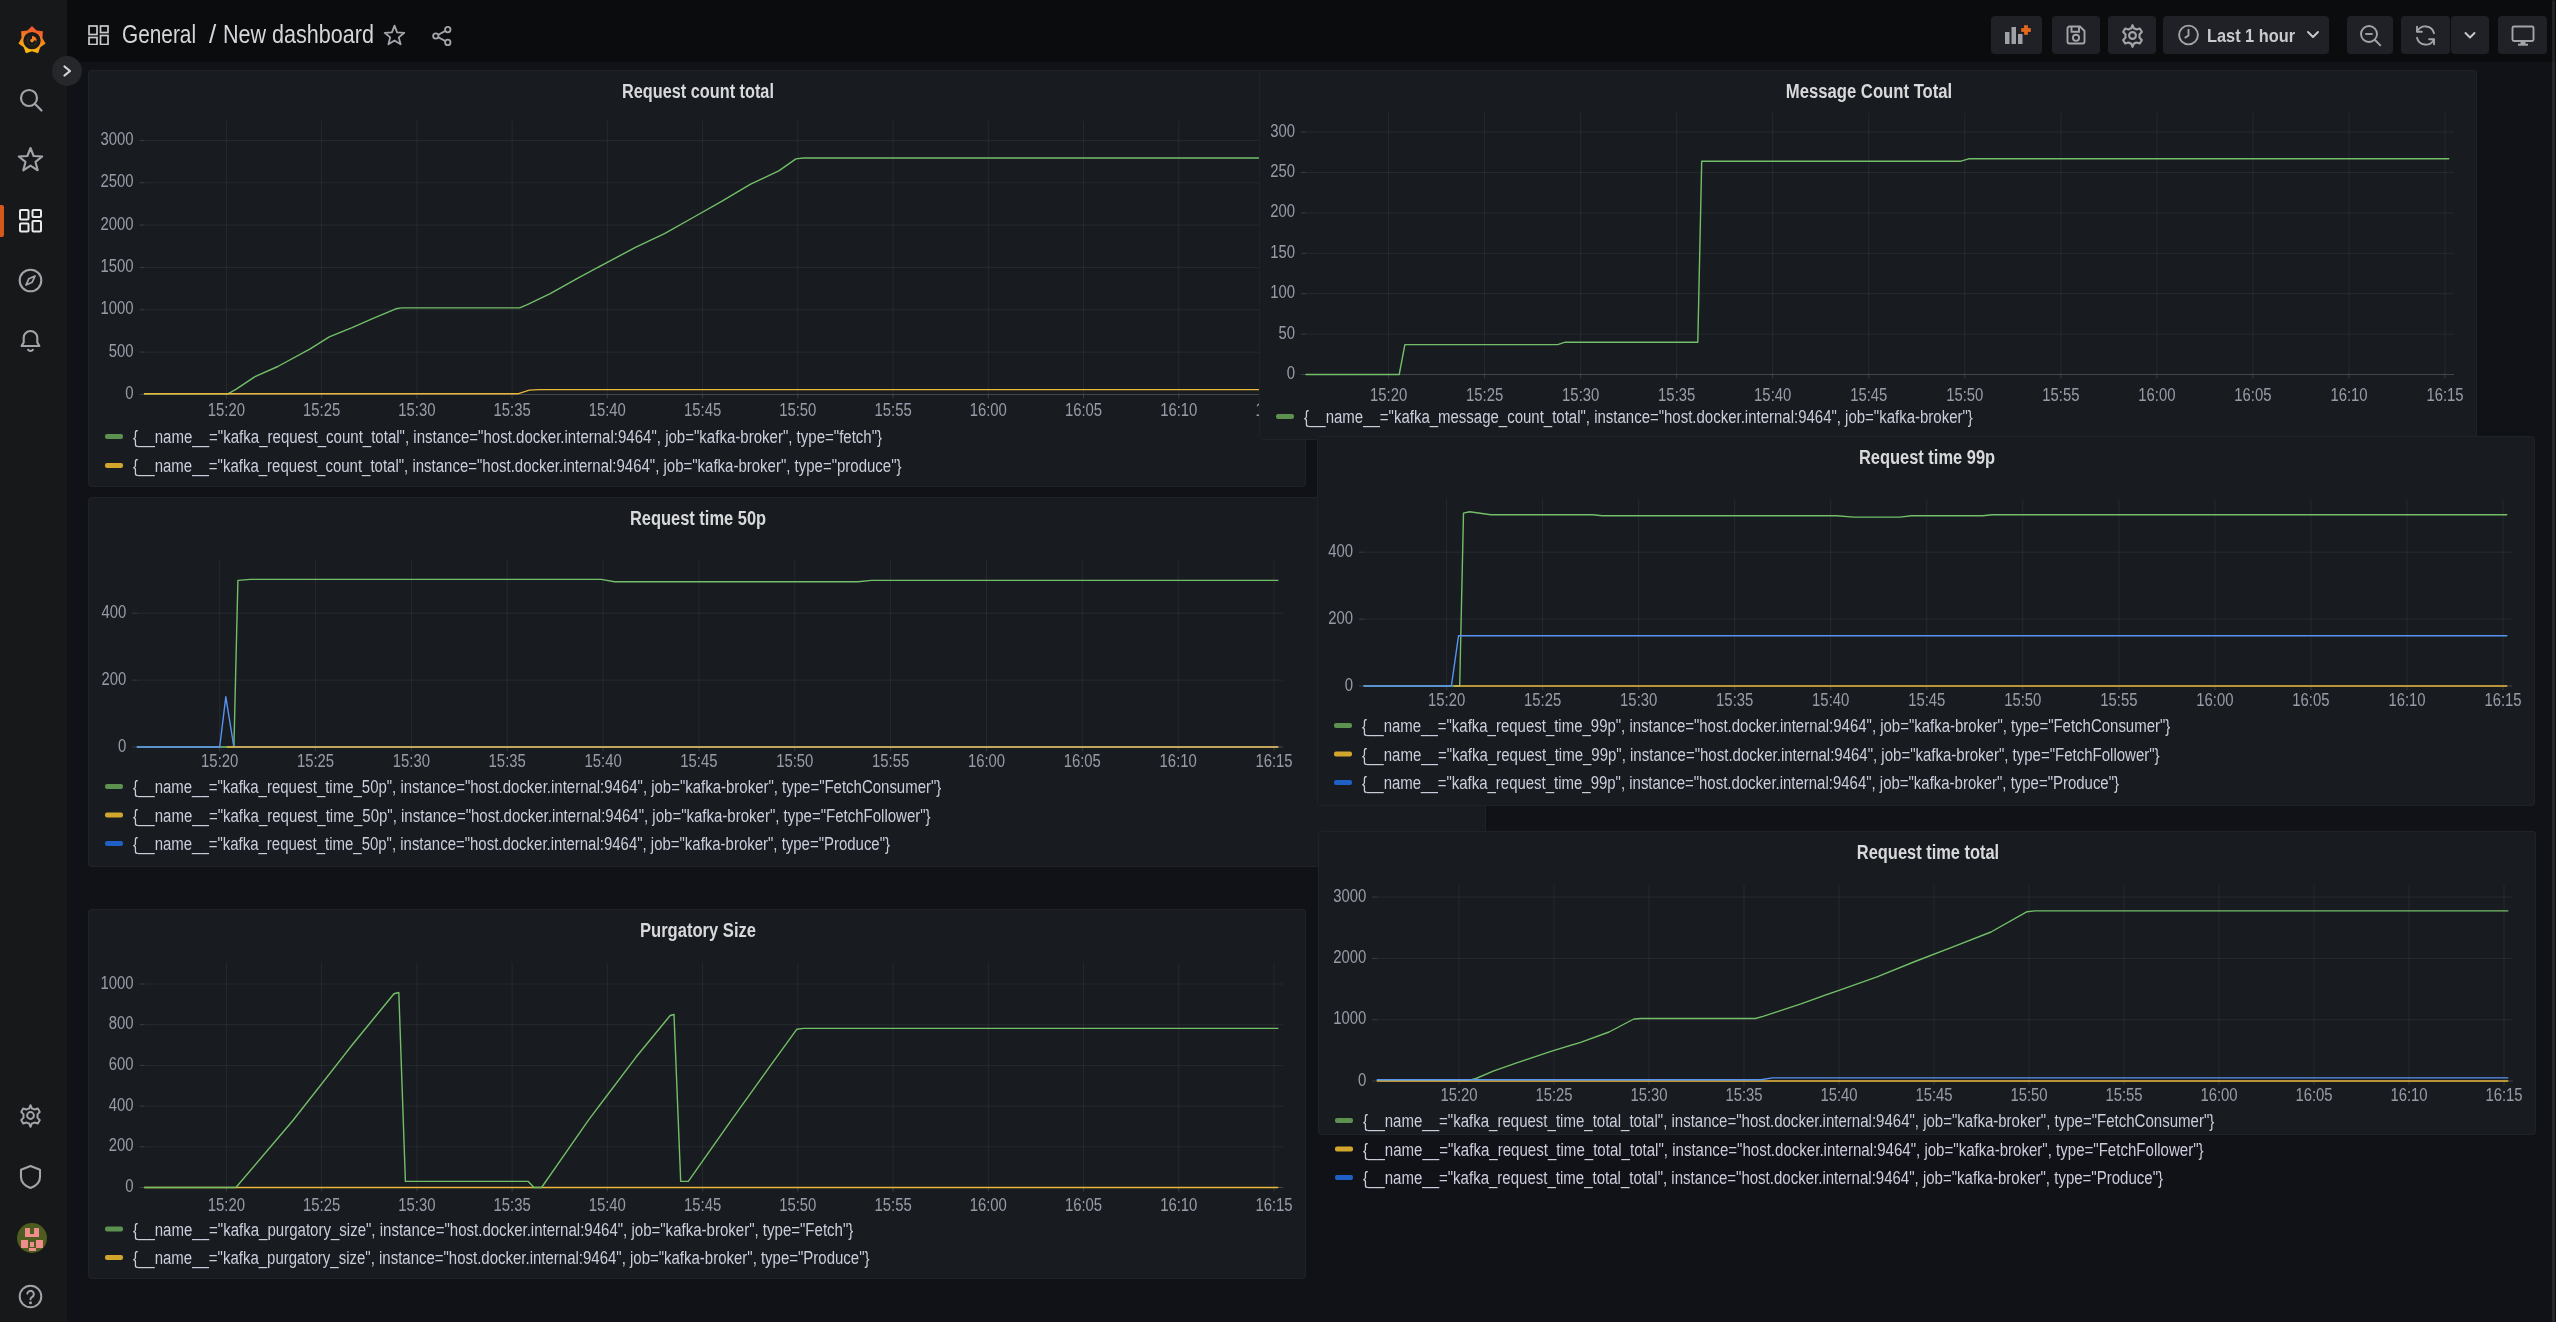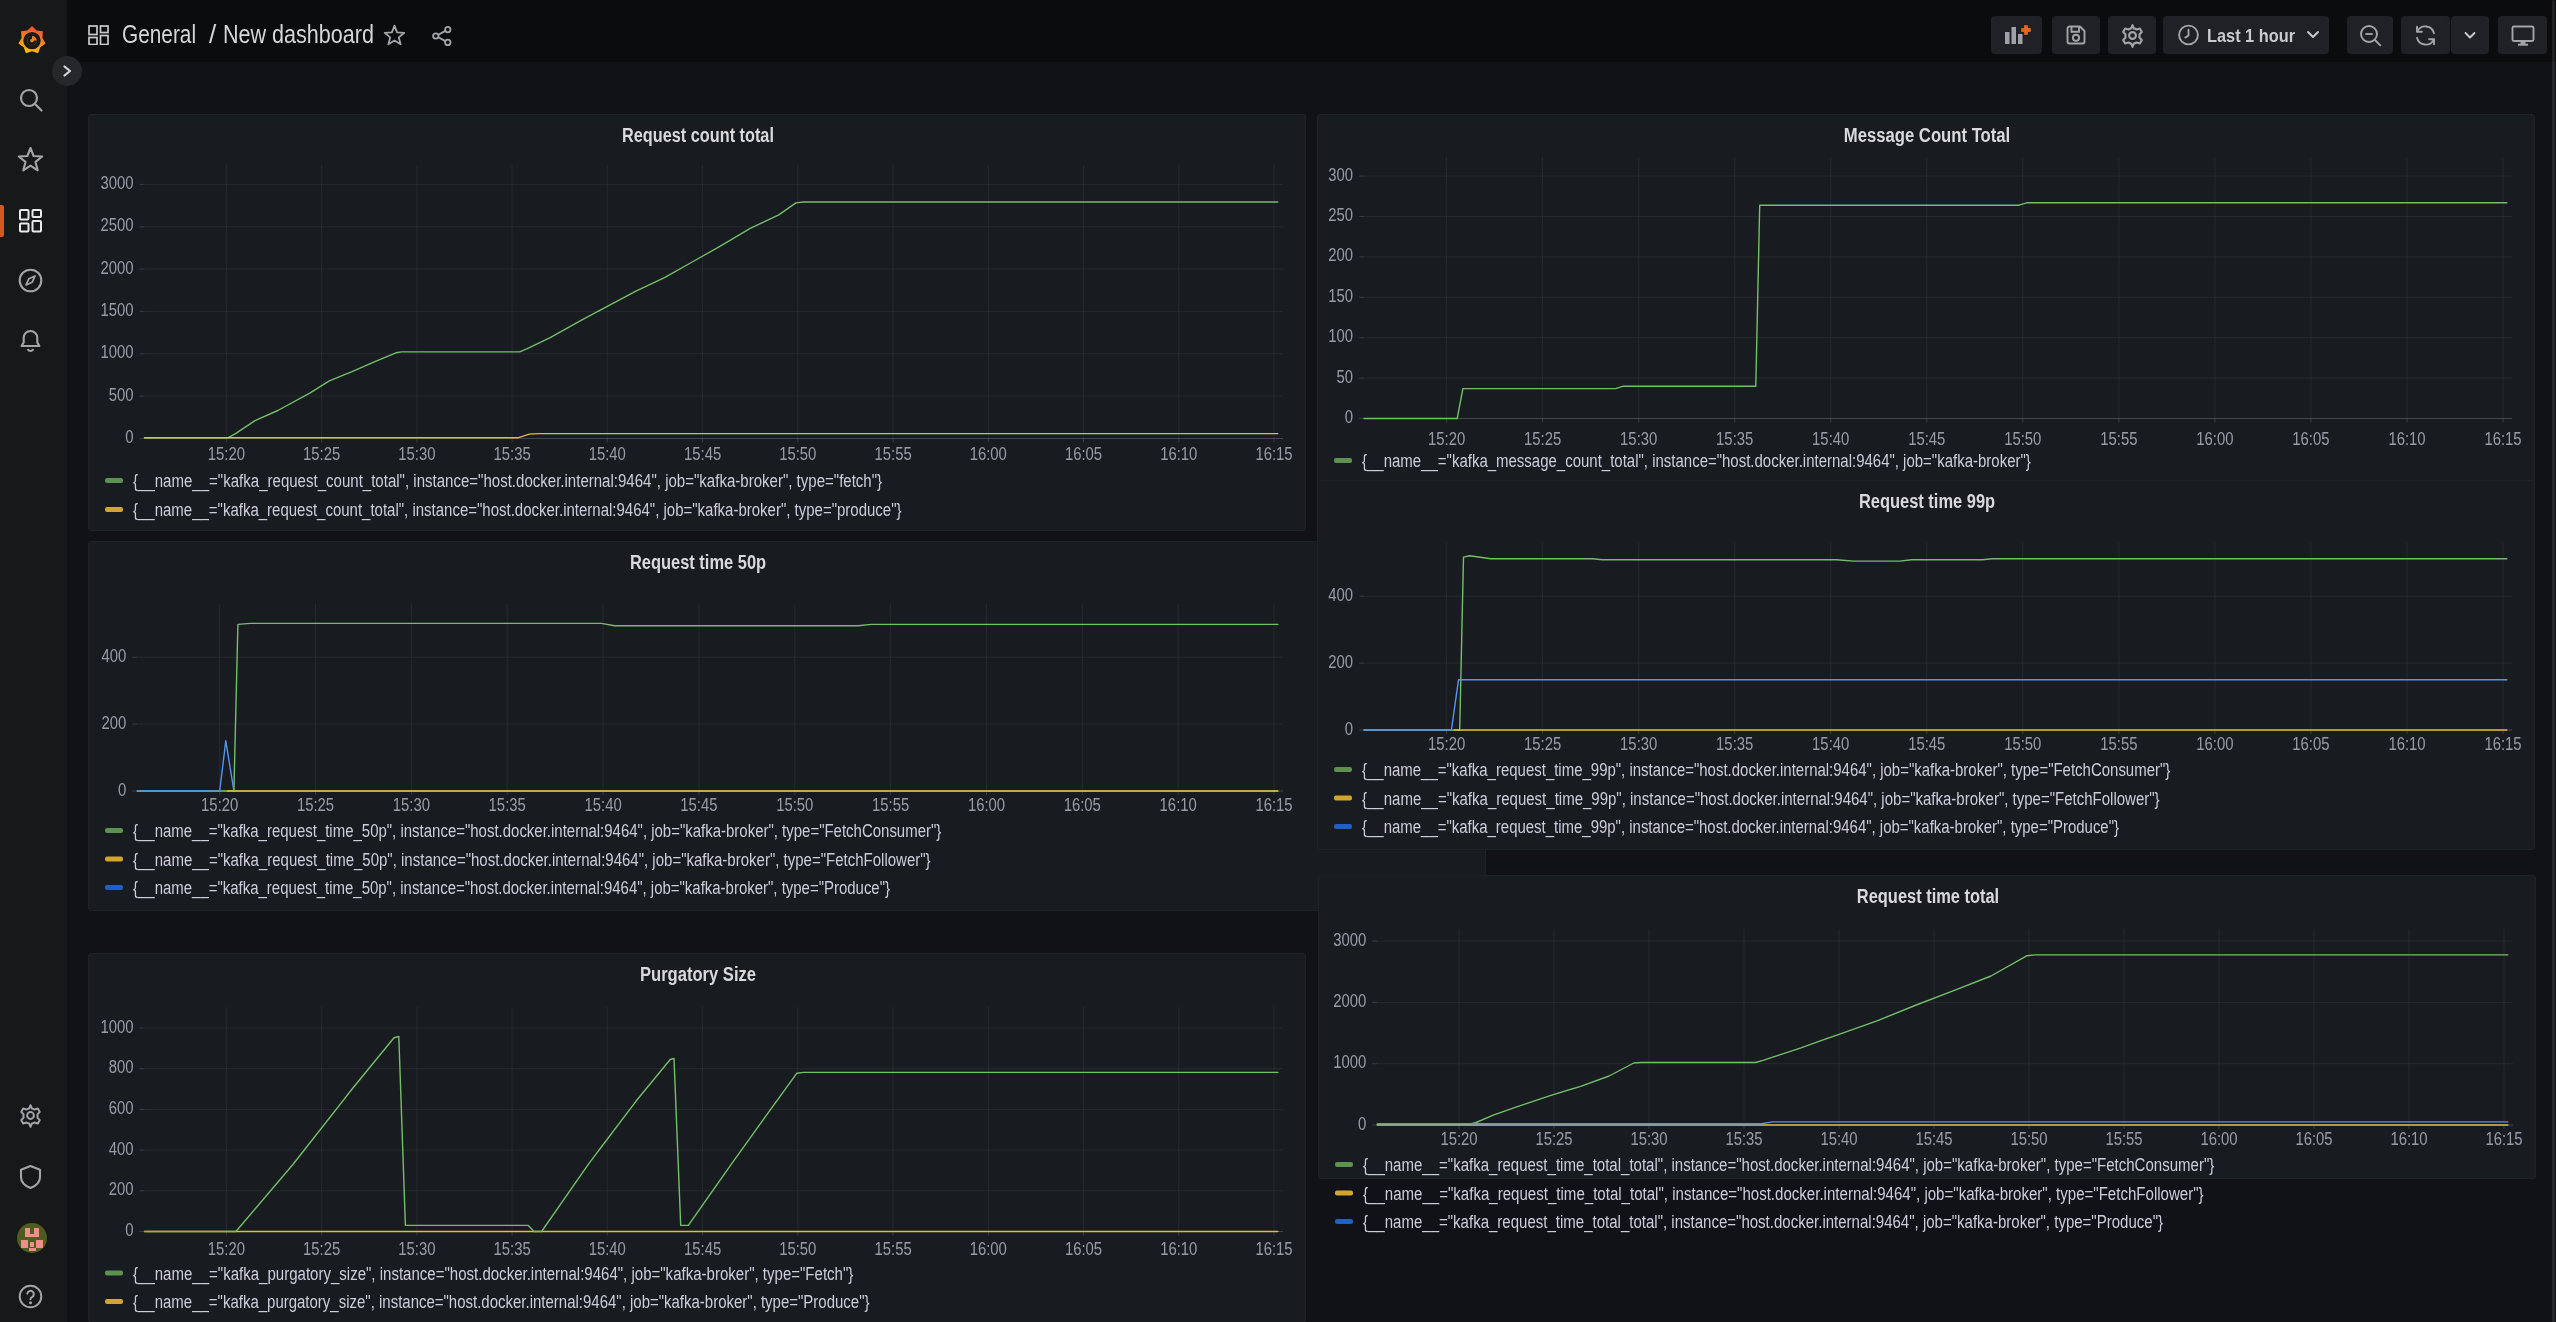--- a/index.html
+++ b/index.html
@@ -1,20 +1,20 @@
 <!DOCTYPE html>
 <html><head><meta charset="utf-8"><style>
 * { margin:0; padding:0; box-sizing:border-box; }
 html,body { width:2556px; height:1322px; background:#111217; overflow:hidden;
   font-family:"Liberation Sans", sans-serif; }
 svg, .crumb, .btn { will-change: transform; }
 .nav { position:absolute; left:0; top:0; width:2556px; height:62px; background:#0b0c0e; }
 .side { position:absolute; left:0; top:0; width:67px; height:1322px; background:#17181a; }
 .sic { position:absolute; left:17px; }
-.panel { position:absolute; background:#181b1f; border:1px solid #1f2227; border-radius:3px;margin-top:44px; }
+.panel { position:absolute; background:#181b1f; border:1px solid #1f2227; border-radius:3px; }
 .btn { position:absolute; top:16px; height:38px; background:#1f2126; border-radius:4px;
   display:flex; align-items:center; justify-content:center; }
 </style></head>
 <body>
 <div class="nav"></div>
 <div class="side">
 <div style="position:absolute;left:17px;top:24px"><svg width="30" height="32" viewBox="0 0 30 32">
 <defs>
           <linearGradient id="lg" x1="0" y1="1" x2="0.25" y2="0">
 <stop offset="0" stop-color="#fbca0a"></stop>
@@ -348,21 +348,21 @@
 <text x="1185" y="301" font-size="18" fill="rgba(204,204,220,0.72)" text-anchor="middle" font-weight="normal" font-family="Liberation Sans, sans-serif" textLength="37.2" lengthAdjust="spacingAndGlyphs">16:15</text>
 <line x1="55.5" y1="277.5" x2="1194" y2="277.5" stroke="rgba(204,204,220,0.18)" stroke-width="1"></line>
 <polyline points="55.5,277.5 1188.8,277.5" fill="none" stroke="#e8b73b" stroke-width="1.4" stroke-linejoin="round" stroke-linecap="round"></polyline>
 <polyline points="55.5,277.5 146.9,277.5 204.1,210.3 263.1,135 305,83.8 309.8,82.5 316.4,271.4 439.3,271.4 445,277.5 452.6,277.5 499.3,210.3 546.9,147.3 581.2,105.5 585,104.5 591.7,271.4 599.3,271.4 642.2,210.3 680.2,157.4 707.9,119.2 714.5,118.4 1188.8,118.4" fill="none" stroke="#73bf69" stroke-width="1.4" stroke-linejoin="round" stroke-linecap="round"></polyline>
 <rect x="16" y="316.5" width="18" height="5" rx="2" fill="#5d9150"></rect>
 <text x="44" y="325.5" font-size="18" fill="#ccccdc" text-anchor="start" font-weight="normal" font-family="Liberation Sans, sans-serif" textLength="720.3" lengthAdjust="spacingAndGlyphs">{__name__="kafka_purgatory_size", instance="host.docker.internal:9464", job="kafka-broker", type="Fetch"}</text>
 <rect x="16" y="345" width="18" height="5" rx="2" fill="#d2a62c"></rect>
 <text x="44" y="354" font-size="18" fill="#ccccdc" text-anchor="start" font-weight="normal" font-family="Liberation Sans, sans-serif" textLength="736.5" lengthAdjust="spacingAndGlyphs">{__name__="kafka_purgatory_size", instance="host.docker.internal:9464", job="kafka-broker", type="Produce"}</text>
 </svg>
   </div>
-<div class="panel" style="left:1317px;top:70px;width:1218px;height:370px">
+<div class="panel" style="left:1259px;top:70px;width:1218px;height:370px">
     <svg width="1218" height="370" viewBox="0 0 1218 370" style="position:absolute;left:0;top:0">
 <text x="609" y="27" font-size="20" fill="#d8d9da" text-anchor="middle" font-weight="bold" font-family="Liberation Sans, sans-serif" textLength="166.5" lengthAdjust="spacingAndGlyphs">Message Count Total</text>
 <line x1="46" y1="303.5" x2="1194" y2="303.5" stroke="rgba(204,204,220,0.08)" stroke-width="1"></line>
 <line x1="41" y1="303.5" x2="46" y2="303.5" stroke="rgba(204,204,220,0.18)" stroke-width="1"></line>
 <text x="35" y="308" font-size="18" fill="rgba(204,204,220,0.72)" text-anchor="end" font-weight="normal" font-family="Liberation Sans, sans-serif" textLength="8.3" lengthAdjust="spacingAndGlyphs">0</text>
 <line x1="46" y1="263.1" x2="1194" y2="263.1" stroke="rgba(204,204,220,0.08)" stroke-width="1"></line>
 <line x1="41" y1="263.1" x2="46" y2="263.1" stroke="rgba(204,204,220,0.18)" stroke-width="1"></line>
 <text x="35" y="267.6" font-size="18" fill="rgba(204,204,220,0.72)" text-anchor="end" font-weight="normal" font-family="Liberation Sans, sans-serif" textLength="16.5" lengthAdjust="spacingAndGlyphs">50</text>
 <line x1="46" y1="222.7" x2="1194" y2="222.7" stroke="rgba(204,204,220,0.08)" stroke-width="1"></line>
 <line x1="41" y1="222.7" x2="46" y2="222.7" stroke="rgba(204,204,220,0.18)" stroke-width="1"></line>

